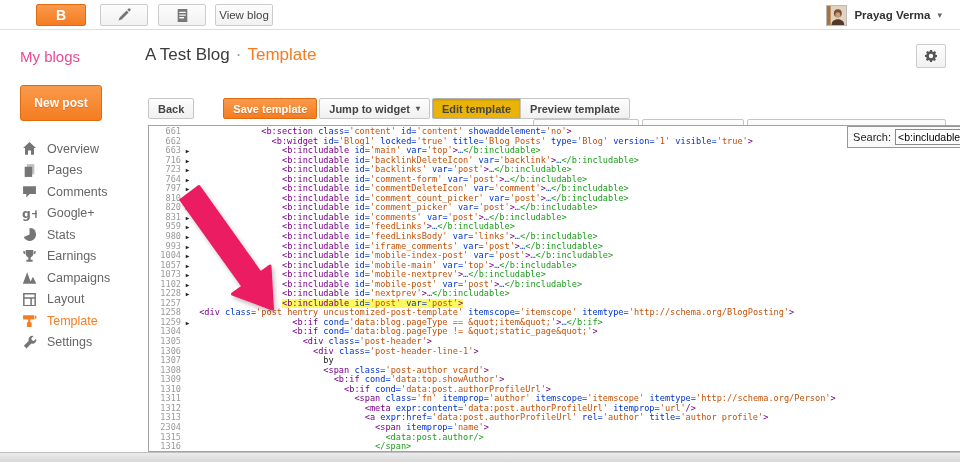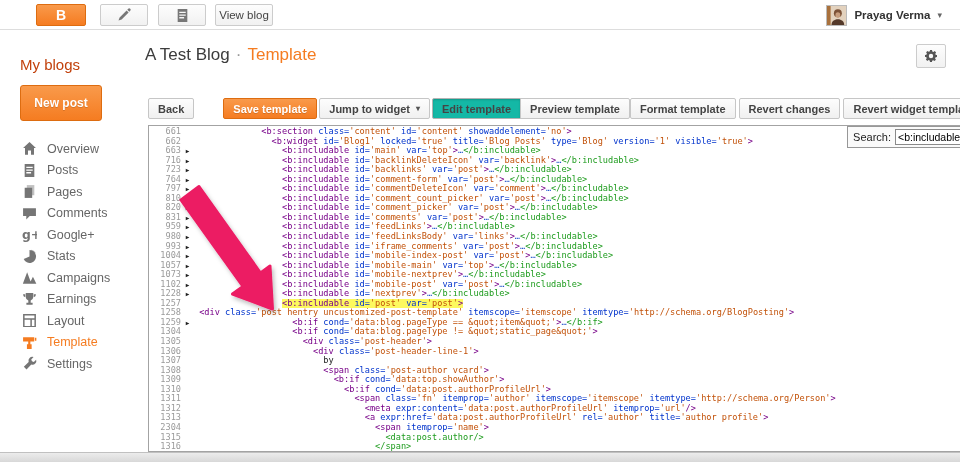--- a/index.html
+++ b/index.html
@@ -19,21 +19,21 @@
   .tb-docs { left:158px; width:48px; }
   .tb-view { left:215px; width:58px; font-size:11.5px; font-weight:normal; color:#444; }
   .tb-user { position:absolute; right:18px; top:4px; height:22px; display:flex; align-items:center;
              gap:7px; cursor:pointer; }
   .tb-user .uname { font-size:11.5px; font-weight:bold; color:#333; }
   .tb-user .caret { font-size:9px; color:#666; }
   .avatar { width:21px; height:21px; border:1px solid #bbb; display:block; }
 
   
   .header { position:absolute; left:0; top:31px; width:960px; height:50px; background:#fff; }
-  .my-blogs { position:absolute; left:20px; top:17px; font-size:15px; color:#c2410c; cursor:pointer;margin-top:8px; }
+  .my-blogs { position:absolute; left:20px; top:17px; font-size:15px; color:#ec4899; cursor:pointer; }
   .blog-title { position:absolute; left:145px; top:14px; font-size:17px; color:#3c3c3c; }
   .blog-title .sep { color:#999; margin:0 6px; }
   .blog-title .section { color:#f57c21; }
   .gear-btn { position:absolute; right:14px; top:13px; width:30px; height:24px; border:1px solid #ccc;
               border-radius:2px; background:linear-gradient(#fdfdfd,#f1f1f1); display:flex;
               align-items:center; justify-content:center; cursor:pointer; }
 
   
   .sidebar { position:absolute; left:0; top:85px; width:145px; }
   .new-post { margin-left:20px; width:82px; height:36px; border:1px solid #dd6c10; border-radius:3px;
@@ -41,27 +41,27 @@
               font-size:12px; display:flex; align-items:center; justify-content:center;
               text-shadow:0 1px 0 rgba(0,0,0,.15); cursor:pointer; }
   .sb-nav { margin-top:17px; }
   .sb-item { display:flex; align-items:center; gap:10px; height:21.5px; padding-left:22px;
              font-size:12.5px; color:#666; cursor:pointer; }
   .sb-item .sb-ic { width:15px; height:15px; fill:#757575; flex:0 0 15px; }
   .sb-item.active { color:#f57c21; }
   .sb-item.active .sb-ic { fill:#f57c21; }
 
   
-  .toolbar { position:absolute; left:148px; top:98px; width:798px; height:21px; display:flex; }
+  .toolbar { position:absolute; left:148px; top:98px; width:798px; height:21px; display:flex;flex-direction:column; }
   .btn { height:21px; padding:0 9px; font-size:11px; font-weight:bold; color:#444;
          border:1px solid #c6c6c6; border-radius:2px; background:linear-gradient(#fdfdfd,#f0f0f0);
          display:flex; align-items:center; justify-content:center; white-space:nowrap; cursor:pointer; }
   .btn.primary { background:linear-gradient(#f99a4b,#f57c21); border-color:#dd6c10; color:#fff;
                  text-shadow:0 1px 0 rgba(0,0,0,.15); }
-  .btn.pressed { background:#14b8a6; box-shadow:inset 0 1px 2px rgba(0,0,0,.18); border-color:#b3b3b3; }
+  .btn.pressed { background:#eab308; box-shadow:inset 0 1px 2px rgba(0,0,0,.18); border-color:#b3b3b3; }
   .btn .dd-caret { font-size:8px; margin-left:6px; color:#555; }
   .tb-spacer { width:29px; }
   .tb-gap { width:2px; }
   .tb-right { margin-left:auto; display:flex; gap:3px; }
   .grp-right { border-top-left-radius:0; border-bottom-left-radius:0; margin-left:-1px;justify-content:center; }
   .grp-left  { border-top-right-radius:0; border-bottom-right-radius:0; }
 
   
   .editor { position:absolute; left:148px; top:125px; width:927px; height:327px;
             border:1px solid #a3a3a3; background:#fff; overflow:hidden; }
@@ -203,26 +203,20 @@
     </div>
     <div class="sb-nav">
         <div class="sb-item">
           <svg class="sb-ic">
             <use href="#ic-home"></use>
           </svg>
           <span>Overview</span>
         </div>
         <div class="sb-item">
           <svg class="sb-ic">
-            <use href="#ic-posts"></use>
-          </svg>
-          <span>Posts</span>
-        </div>
-        <div class="sb-item">
-          <svg class="sb-ic">
             <use href="#ic-pages"></use>
           </svg>
           <span>Pages</span>
         </div>
         <div class="sb-item">
           <svg class="sb-ic">
             <use href="#ic-comments"></use>
           </svg>
           <span>Comments</span>
         </div>
@@ -233,29 +227,29 @@
           <span>Google+</span>
         </div>
         <div class="sb-item">
           <svg class="sb-ic">
             <use href="#ic-stats"></use>
           </svg>
           <span>Stats</span>
         </div>
         <div class="sb-item">
           <svg class="sb-ic">
+            <use href="#ic-earnings"></use>
+          </svg>
+          <span>Earnings</span>
+        </div>
+        <div class="sb-item">
+          <svg class="sb-ic">
             <use href="#ic-campaigns"></use>
           </svg>
           <span>Campaigns</span>
-        </div>
-        <div class="sb-item">
-          <svg class="sb-ic">
-            <use href="#ic-earnings"></use>
-          </svg>
-          <span>Earnings</span>
         </div>
         <div class="sb-item">
           <svg class="sb-ic">
             <use href="#ic-layout"></use>
           </svg>
           <span>Layout</span>
         </div>
         <div class="sb-item active">
           <svg class="sb-ic">
             <use href="#ic-template"></use>

